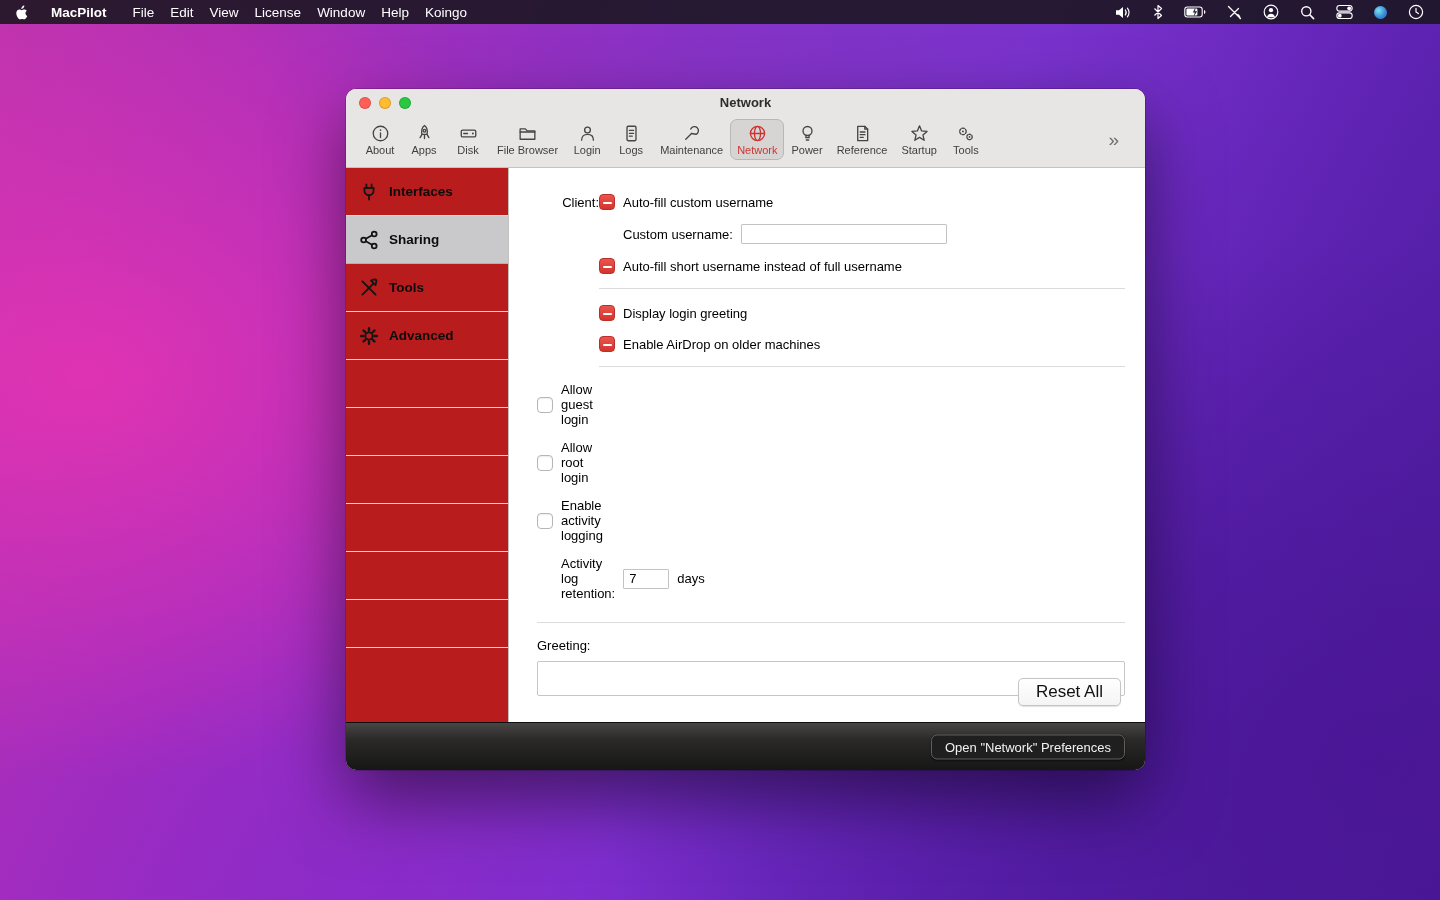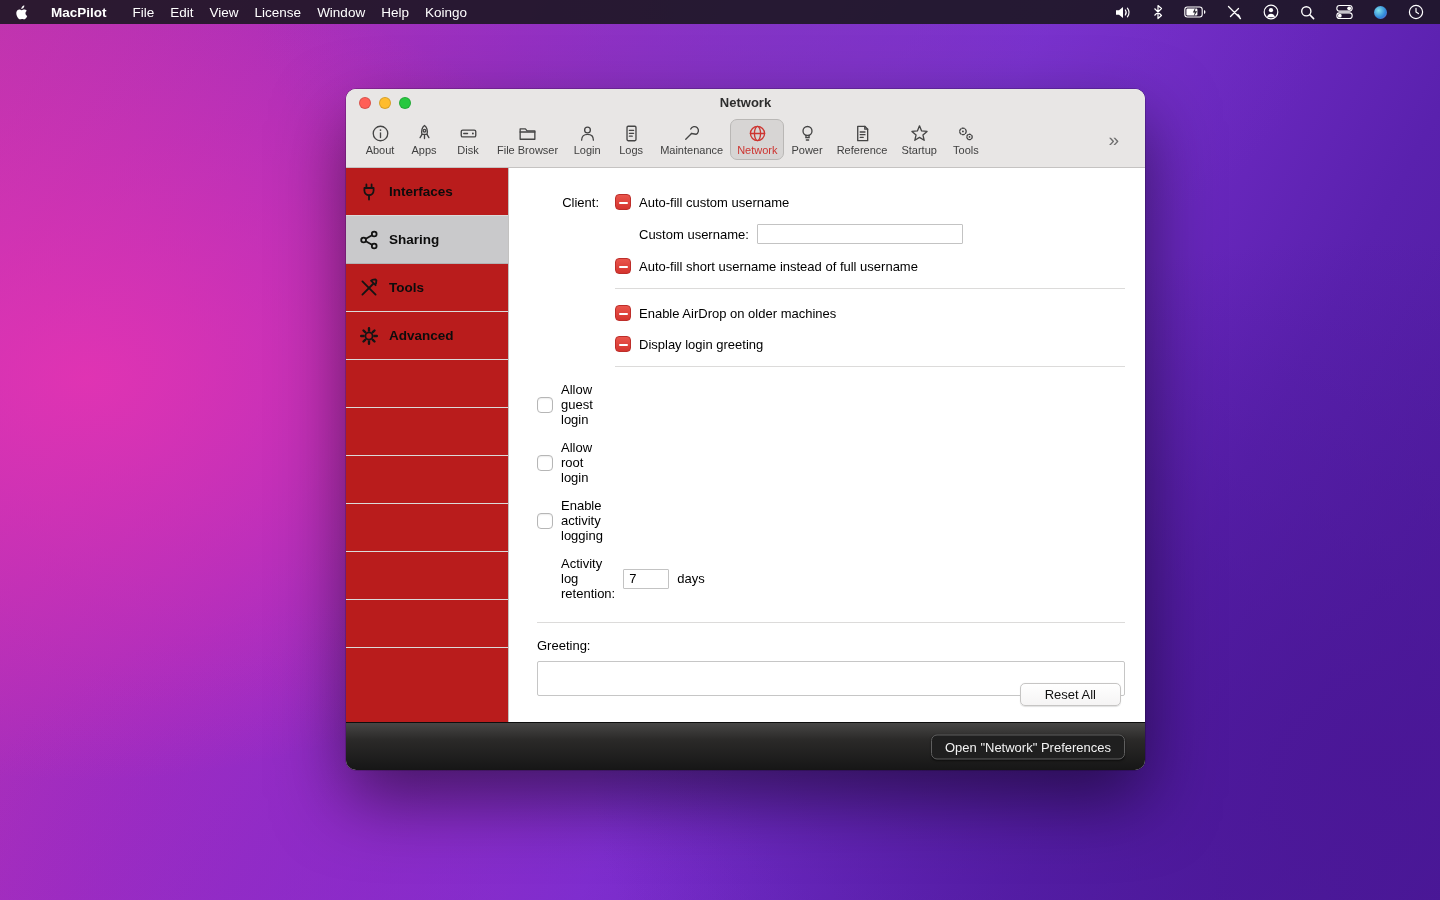--- a/index.html
+++ b/index.html
@@ -65,42 +65,42 @@
   
   .wbody { display:flex; height:554px; }
   .sidebar { width:183px; background:#b91c1c; border-right:1px solid #c3c2c1; }
   .srow { height:48px; border-bottom:1px solid #dbdad9; display:flex; align-items:center; padding:0 12px; gap:9px; }
   .srow.selected { background:#c9c9cb; border-bottom-color:#b2b2b4; }
   .sicon { color:#141414; }
   .sicon svg { width:22px; height:22px; stroke:currentColor; fill:none; stroke-width:1.8; stroke-linecap:round; stroke-linejoin:round; display:block; }
   .slabel { font-size:13.5px; font-weight:bold; color:#0c0c0c; }
 
   .content { flex:1; background:#fff; position:relative; padding:25px 20px 0 28px; font-size:13px; color:#000; }
-  .section { display:grid; grid-template-columns:62px 1fr; column-gap:16px; }
+  .section { display:grid; grid-template-columns:62px 1fr; column-gap:0; }
   .seclabel { text-align:right; padding-top:2px; }
   .opts { }
   .optrow { display:flex; align-items:center; gap:8px; margin-bottom:13px; min-height:18px; }
   .optrow.indent { margin-left:24px; }
   .optlabel { }
   .fieldlabel { }
   .checkbox { width:16px; height:16px; border-radius:4px; background:#fff;
     border:1px solid #b6b6b6; box-shadow:inset 0 1px 1.5px rgba(0,0,0,.08); position:relative; flex:0 0 auto; }
   .checkbox[data-state="on"] { background:linear-gradient(#ea554c,#d5342e); border-color:#bd2e2a; box-shadow:none; }
   .checkbox[data-state="on"]::after { content:""; position:absolute; left:3px; top:6.5px; width:8.5px; height:2.5px; background:#fff; border-radius:1px; }
   .textfield { border:1px solid #c3c3c3; background:#fff; height:20px; font-size:13px; font-family:inherit; padding:0 5px; border-radius:1px; }
   .custom-username { width:206px; }
   .retention-field { width:46px; }
   .divider { height:1px; background:#dcdbda; margin:4px 0 15px 0; }
   .greeting-label { margin:4px 0 8px 74px; }
   .greeting-input { display:block; margin-left:74px; width:514px; height:35px; border:1px solid #c6c6c6; border-radius:2px; font-size:13px; font-family:inherit; padding:0 6px; }
   .reset-btn {
     position:absolute; right:24px; bottom:16px;
-    font-size:13px; font-family:inherit; color:#111;
+    font-size:17px; font-family:inherit; color:#111;
     background:linear-gradient(#ffffff,#f5f4f4); border:1px solid #c6c5c4; border-radius:5px;
-    padding:3px 24px; box-shadow:0 0.5px 1px rgba(0,0,0,.12);
+    padding:3px 17px; box-shadow:0 0.5px 1px rgba(0,0,0,.12);
   }
 
   
   .bottombar {
     height:48px; background:linear-gradient(#474645,#2b2a29 35%,#161616);
     border-top:1px solid #0e0e0e; position:relative;
   }
   .open-prefs-btn {
     position:absolute; right:20px; top:50%; transform:translateY(-50%);
     background:#1f1f1f; color:#f2f2f2; border:1px solid #5f5f5f; border-radius:6px;
@@ -360,25 +360,25 @@
             <span class="fieldlabel">Custom username:</span>
             <input class="textfield custom-username" value="" style="">
           </div>
           <div class="optrow">
             <span class="checkbox" data-state="on"></span>
             <span class="optlabel">Auto-fill short username instead of full username</span>
           </div>
           <div class="divider"></div>
           <div class="optrow">
             <span class="checkbox" data-state="on"></span>
+            <span class="optlabel">Display login greeting</span>
+          </div>
+          <div class="optrow">
+            <span class="checkbox" data-state="on"></span>
             <span class="optlabel">Enable AirDrop on older machines</span>
-          </div>
-          <div class="optrow">
-            <span class="checkbox" data-state="on"></span>
-            <span class="optlabel">Display login greeting</span>
           </div>
           <div class="divider"></div>
         </div>
       </div>
 
       <div class="section">
         <div class="opts">
           <div class="optrow">
             <span class="checkbox" data-state="off"></span>
             <span class="optlabel">Allow guest login</span>

